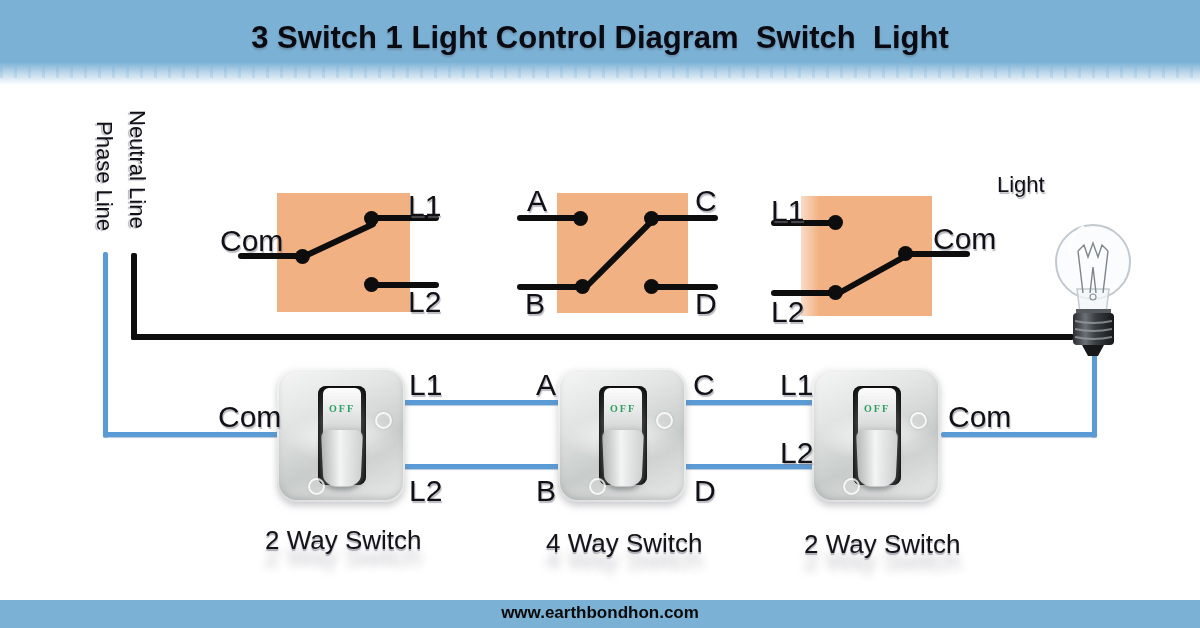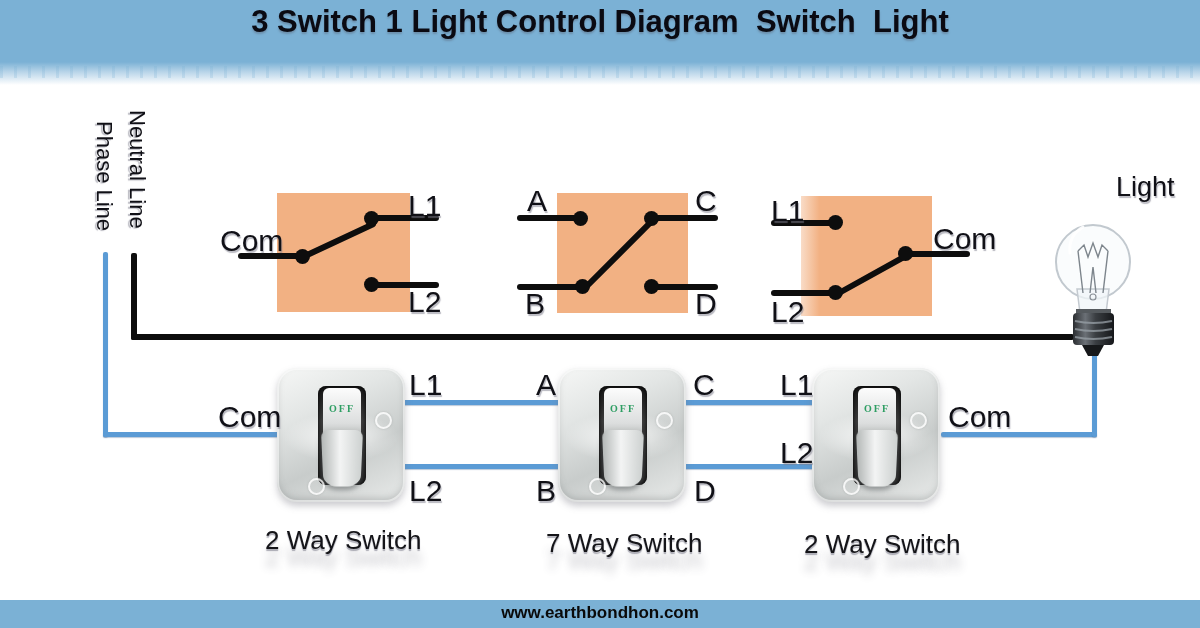--- a/index.html
+++ b/index.html
@@ -19,21 +19,21 @@
   
   .header{
     left:0;top:0;width:1200px;height:88px;
     background:linear-gradient(to bottom,var(--banner-blue) 0px,var(--banner-blue) 62px,#b9d5e9 72px,#ffffff 85px);
   }
   .header-dots{
     left:0;top:66px;width:1200px;height:12px;opacity:.45;
     background:repeating-linear-gradient(90deg,rgba(123,177,213,.55) 0 3px,rgba(255,255,255,0) 3px 14px);
   }
   .title{
-    left:0;top:4px;width:1200px;text-align:center;white-space:pre;
+    left:0;top:20px;width:1200px;text-align:center;white-space:pre;
     font-size:31px;font-weight:bold;color:#0a0a12;
     text-shadow:0 2px 2px rgba(80,80,95,.35);
   }
   .footer{left:0;top:600px;width:1200px;height:28px;background:var(--banner-blue);}
   .footer-text{left:0;top:603px;width:1200px;text-align:center;font-size:17px;font-weight:bold;color:#0a0a0a;}
 
   
   .lbl{
     font-size:30px;line-height:1.0;color:#101016;white-space:nowrap;
     text-shadow:1px 2px 1px rgba(125,125,140,.55);
@@ -151,21 +151,21 @@
 <div class="lead" style="left:771px;top:290px;width:68px;"></div>
 <div class="lead" style="left:904px;top:251px;width:66px;"></div>
 <div class="lever" style="left:836px;top:290px;width:80px;transform:rotate(-29deg);"></div>
 <div class="dot" style="left:828px;top:215px;"></div>
 <div class="dot" style="left:828px;top:285px;"></div>
 <div class="dot" style="left:898px;top:246px;"></div>
 <div class="abs lbl" style="left:771px;top:196px;">L1</div>
 <div class="abs lbl" style="left:771px;top:297px;">L2</div>
 <div class="abs lbl" style="left:933px;top:224px;">Com</div>
 
-<div class="abs lbl" style="left:1116px;top:174px;font-size:27px;">Light</div>
+<div class="abs lbl" style="left:997px;top:174px;font-size:22px;">Light</div>
 <svg class="abs" style="left:1050px;top:205px;" width="90" height="152" viewBox="0 0 90 152">
   <defs>
     <linearGradient id="capg" x1="0" y1="0" x2="1" y2="0">
       <stop offset="0" stop-color="#2a2d30"></stop>
         <stop offset="0.3" stop-color="#6b7076"></stop>
       <stop offset="0.55" stop-color="#3a3e42"></stop>
         <stop offset="1" stop-color="#15171a"></stop>
     </linearGradient>
   </defs>
   <circle cx="43" cy="57" r="37" fill="rgba(246,250,252,0.6)" stroke="#c2c9cf" stroke-width="2"></circle>
@@ -206,17 +206,17 @@
 <div class="abs lbl" style="left:409px;top:476px;">L2</div>
 <div class="abs lbl" style="left:536px;top:370px;">A</div>
 <div class="abs lbl" style="left:536px;top:476px;">B</div>
 <div class="abs lbl" style="left:693px;top:370px;">C</div>
 <div class="abs lbl" style="left:694px;top:476px;">D</div>
 <div class="abs lbl" style="left:780px;top:370px;">L1</div>
 <div class="abs lbl" style="left:780px;top:438px;">L2</div>
 <div class="abs lbl" style="left:948px;top:402px;">Com</div>
 
 <div class="abs caption" style="left:265px;top:525px;">2 Way Switch</div>
-<div class="abs caption" style="left:546px;top:528px;">7 Way Switch</div>
+<div class="abs caption" style="left:546px;top:528px;">4 Way Switch</div>
 <div class="abs caption" style="left:804px;top:529px;">2 Way Switch</div>
 
 <div class="abs footer"></div>
 <div class="abs footer-text">www.earthbondhon.com</div>
 
 </body></html>

